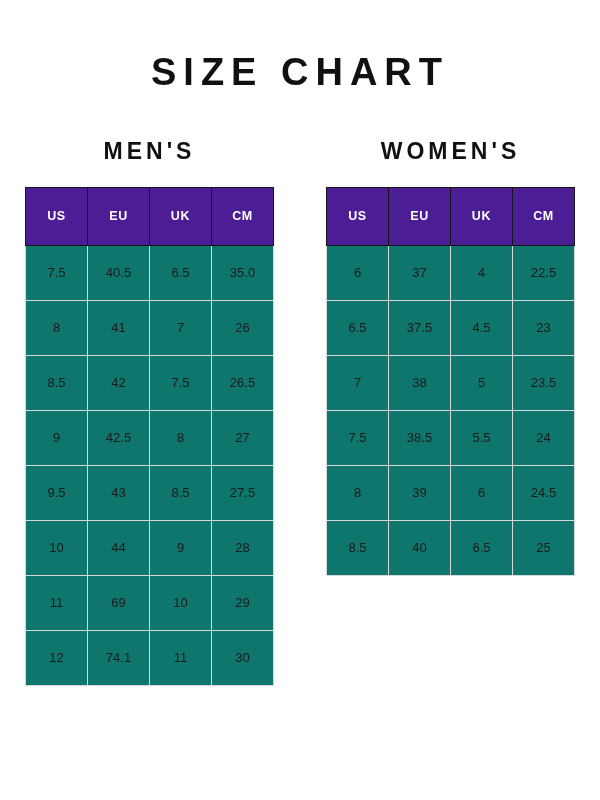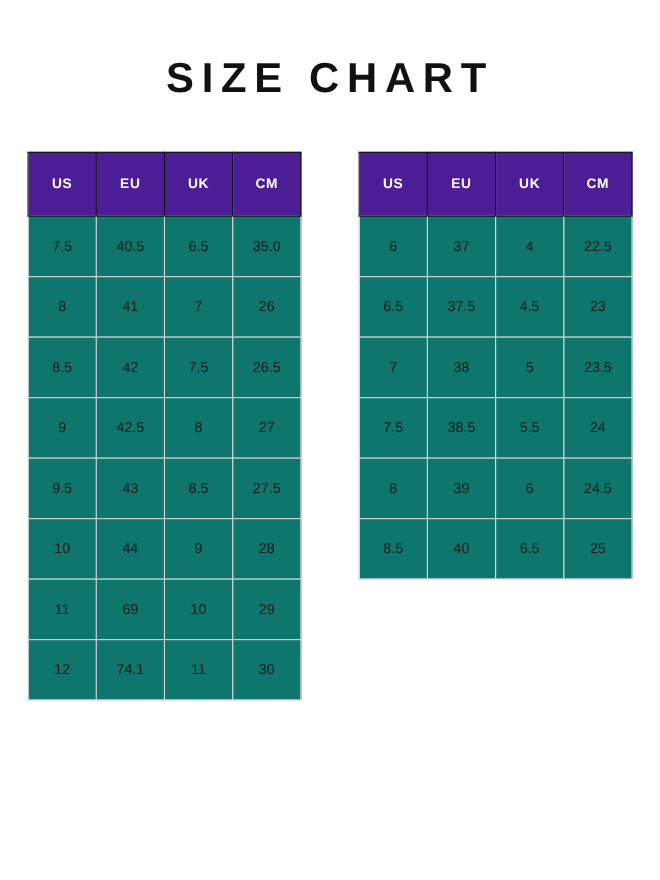--- a/index.html
+++ b/index.html
@@ -81,20 +81,21 @@
 </head>
 <body>
 
 <div class="page">
 
   <h1 class="main-title">SIZE CHART</h1>
 
   <div class="tables-wrap">
 
     <div class="table-block">
+      <div class="section-title">MEN'S</div>
       <table class="size-table">
         <thead>
           <tr>
             <th>US</th>
             <th>EU</th>
             <th>UK</th>
             <th>CM</th>
           </tr>
         </thead>
         <tbody>
@@ -144,20 +145,21 @@
             <td>12</td>
             <td>74.1</td>
             <td>11</td>
             <td>30</td>
           </tr>
         </tbody>
       </table>
     </div>
 
     <div class="table-block">
+      <div class="section-title">WOMEN'S</div>
       <table class="size-table">
         <thead>
           <tr>
             <th>US</th>
             <th>EU</th>
             <th>UK</th>
             <th>CM</th>
           </tr>
         </thead>
         <tbody>

